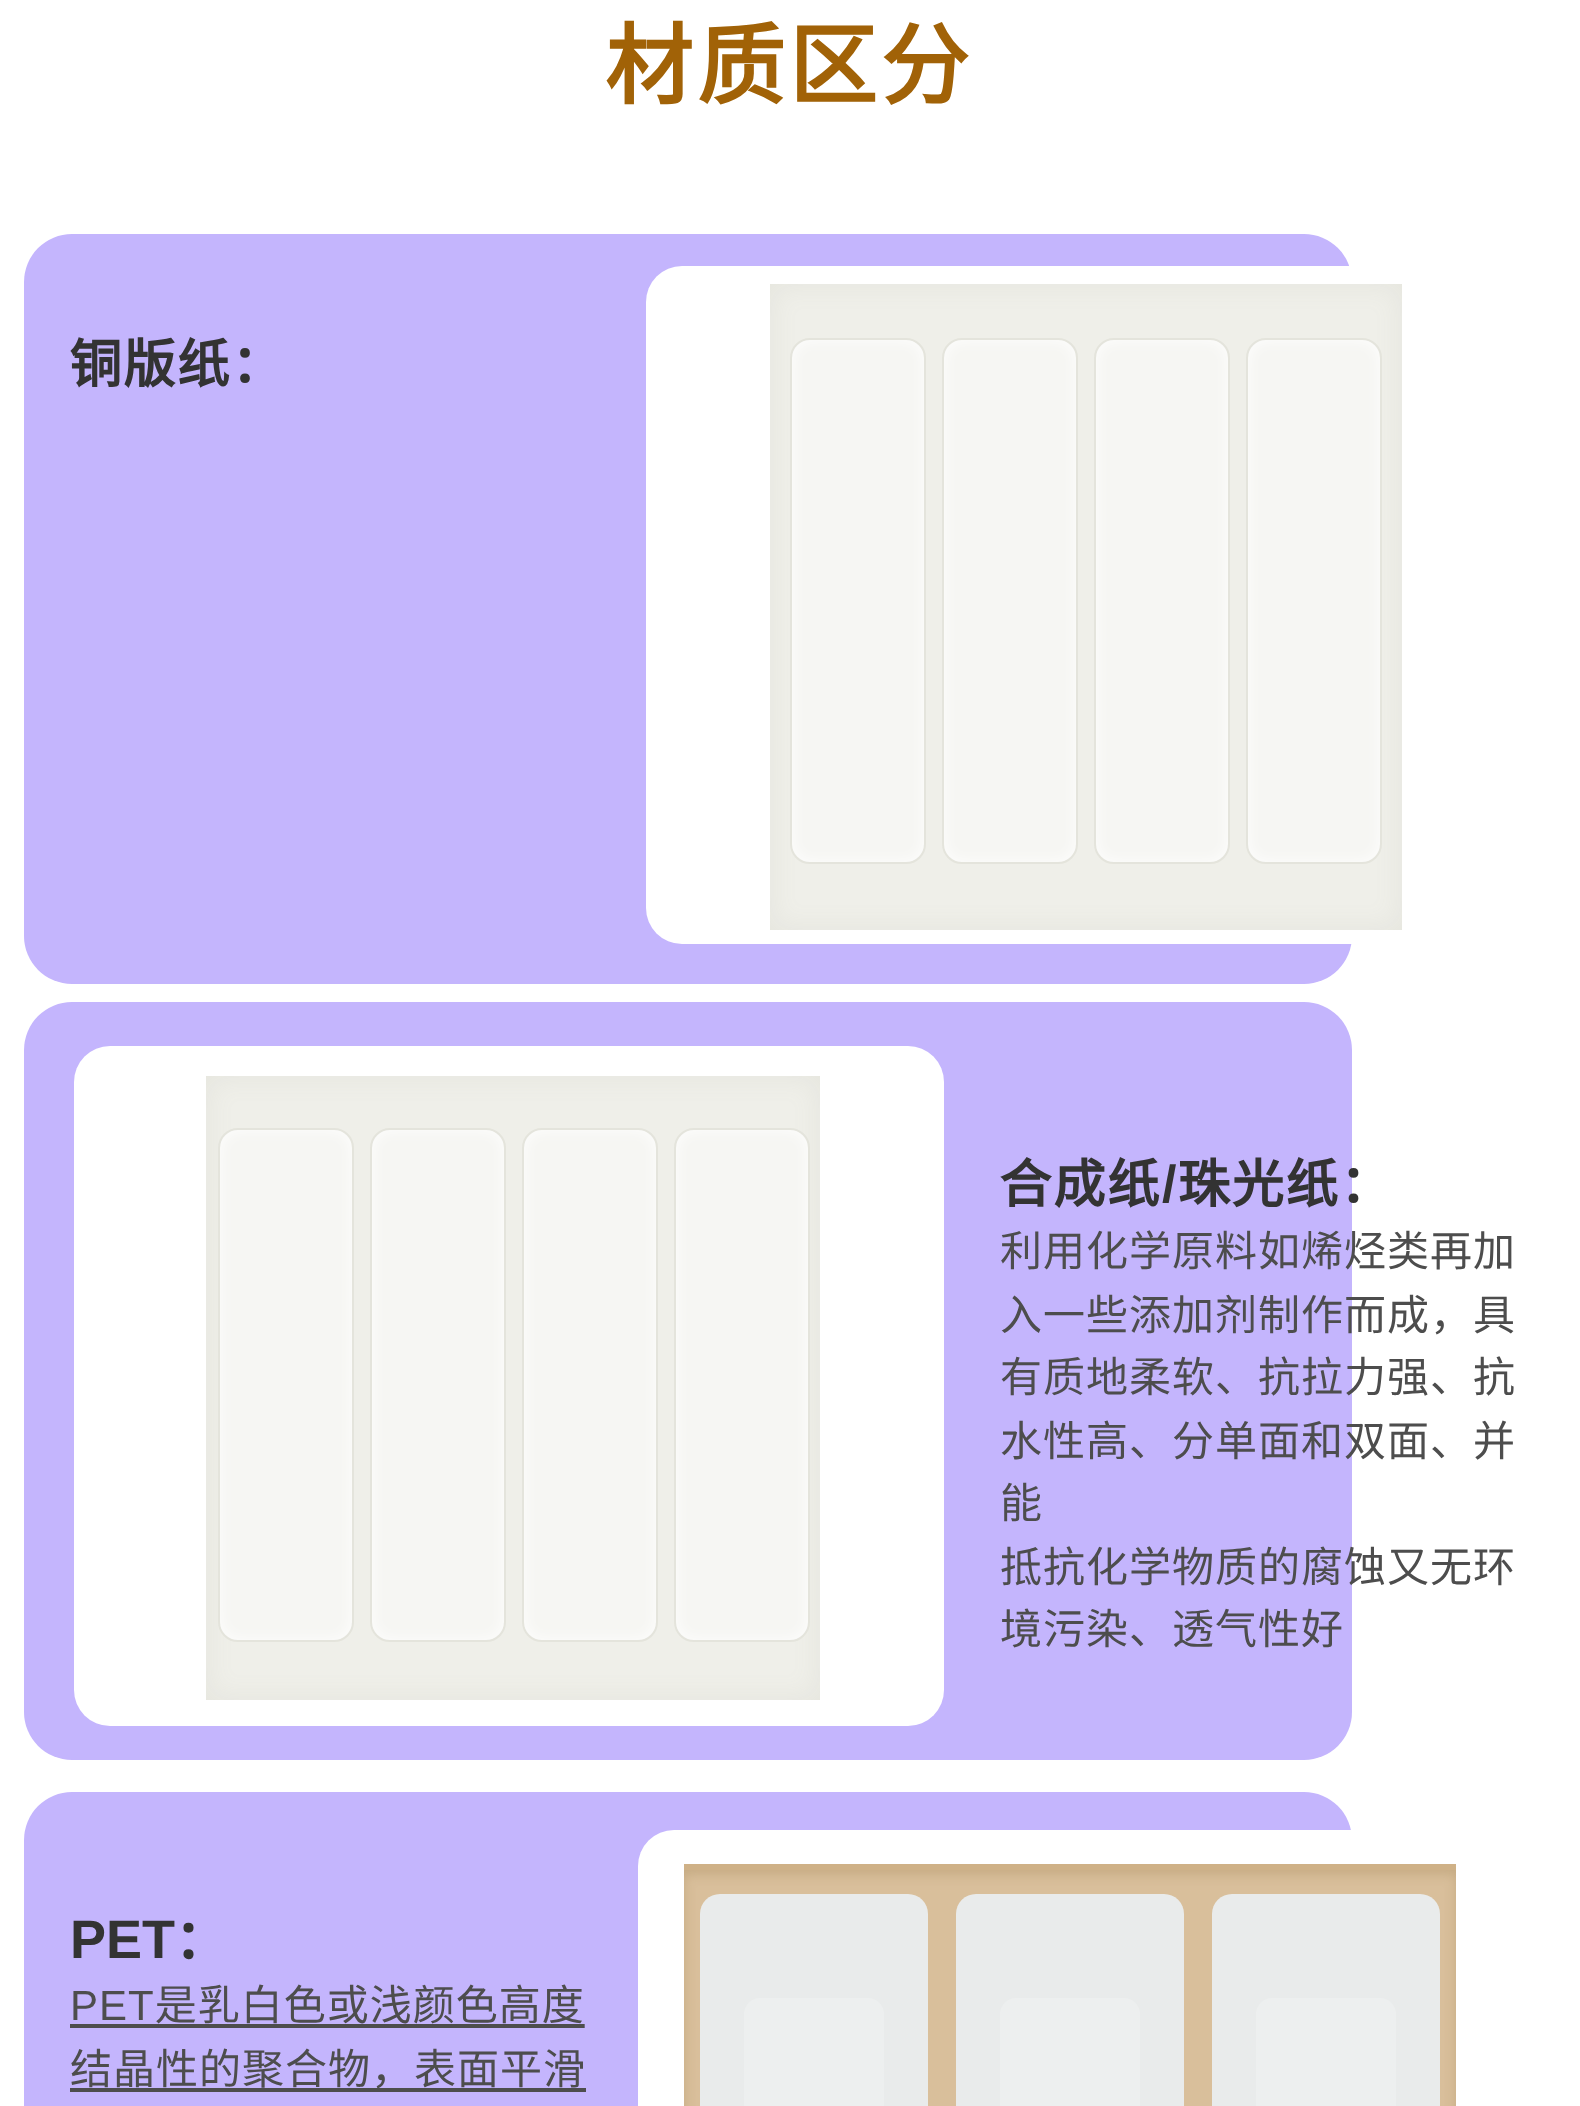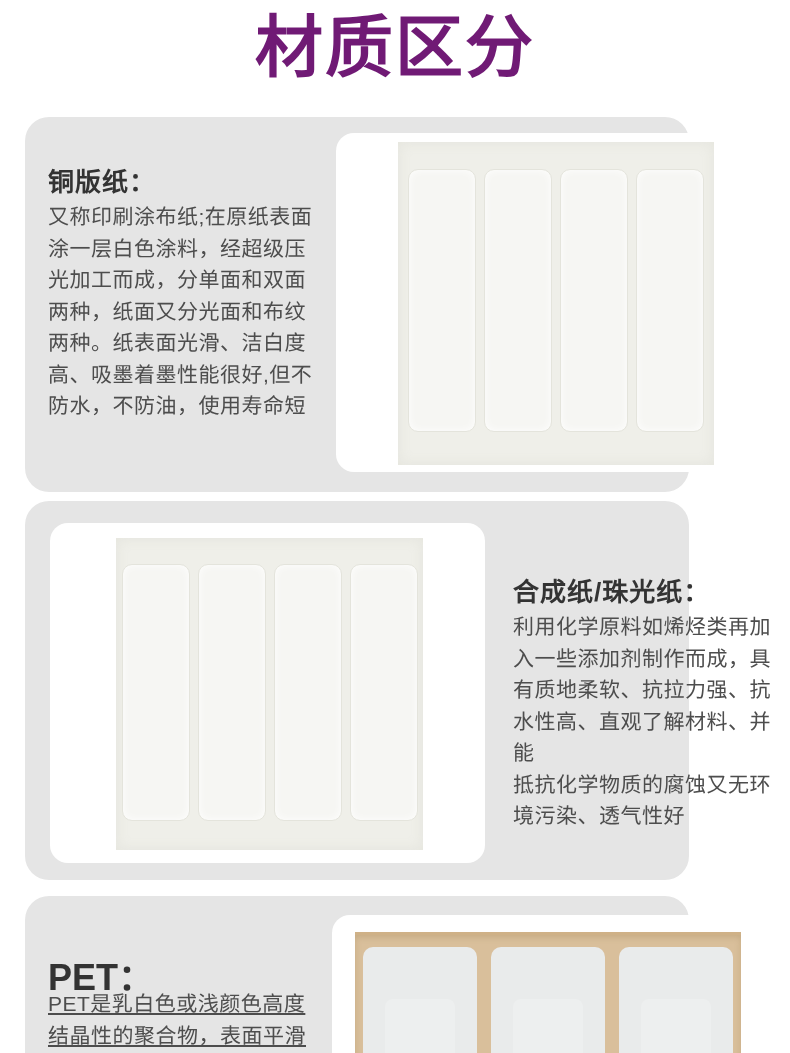--- a/index.html
+++ b/index.html
@@ -14,45 +14,44 @@
     background: #ffffff;
     overflow: hidden;
   }
 
   
   .title {
     position: absolute;
     top: 10px; left: 0;
     width: 100%;
     text-align: center;
-    font-size: 68px;
+    font-size: 44px;
     font-weight: bold;
     letter-spacing: 2px;
-    color: #701a75;
+    color: #a16207;
     line-height: 1.1;
   }
   .subtitle {
     position: absolute;
     top: 77px; left: 0;
     width: 100%;
     text-align: center;
     font-size: 17px;
     font-weight: bold;
     letter-spacing: 0.5px;
     color: #1e1e1e;
   }
 
   
   .card {
     position: absolute;
     left: 12px;
     width: 664px;
-    background: #e5e5e5;
+    background: #c4b5fd;
     border-radius: 24px;
-    margin-left: 13px;
   }
   .card1 { top: 117px; height: 375px; }
   .card2 { top: 501px; height: 379px; }
   .card3 { top: 896px; height: 320px; }
 
   .heading {
     position: absolute;
     font-size: 26px;
     font-weight: bold;
     color: #333333;
@@ -70,21 +69,21 @@
 
   
   .card1 .heading { left: 23px; top: 44px; }
   .card1 .bodytext { left: 23px; top: 84px; width: 292px; }
 
   
   .card2 .heading { left: 488px; top: 70px; }
   .card2 .bodytext { left: 488px; top: 110px; width: 276px; }
 
   
-  .card3 .heading { left: 23px; top: 52px; font-size: 36px; letter-spacing: 0; }
+  .card3 .heading { left: 23px; top: 52px; font-size: 27px; letter-spacing: 0; }
   .card3 .bodytext { left: 23px; top: 92px; width: 292px; text-decoration: underline; }
 
   
   .imgbox {
     position: absolute;
     background: #ffffff;
     border-radius: 18px;
     overflow: hidden;
   }
   .card1 .imgbox { left: 311px; top: 16px; width: 449px; height: 339px; }
@@ -150,27 +149,20 @@
 </style>
 </head>
 <body>
 
 <div class="page">
 
   <h1 class="title">材质区分</h1>
 
   <section class="card card1">
     <h2 class="heading">铜版纸：</h2>
-    <p class="bodytext">又称印刷涂布纸;在原纸表面
-涂一层白色涂料，经超级压
-光加工而成，分单面和双面
-两种，纸面又分光面和布纹
-两种。纸表面光滑、洁白度
-高、吸墨着墨性能很好,但不
-防水，不防油，使用寿命短</p>
     <div class="imgbox">
       <div class="sheet">
         <div class="strips">
           <div class="strip"></div>
           <div class="strip"></div>
           <div class="strip"></div>
           <div class="strip"></div>
         </div>
       </div>
     </div>
@@ -184,21 +176,21 @@
           <div class="strip"></div>
           <div class="strip"></div>
           <div class="strip"></div>
         </div>
       </div>
     </div>
     <h2 class="heading">合成纸/珠光纸：</h2>
     <p class="bodytext">利用化学原料如烯烃类再加
 入一些添加剂制作而成，具
 有质地柔软、抗拉力强、抗
-水性高、直观了解材料、并能
+水性高、分单面和双面、并能
 抵抗化学物质的腐蚀又无环
 境污染、透气性好</p>
   </section>
 
   <section class="card card3">
     <h2 class="heading">PET：</h2>
     <p class="bodytext">PET是乳白色或浅颜色高度
 结晶性的聚合物，表面平滑</p>
     <div class="imgbox">
       <div class="kraft">

